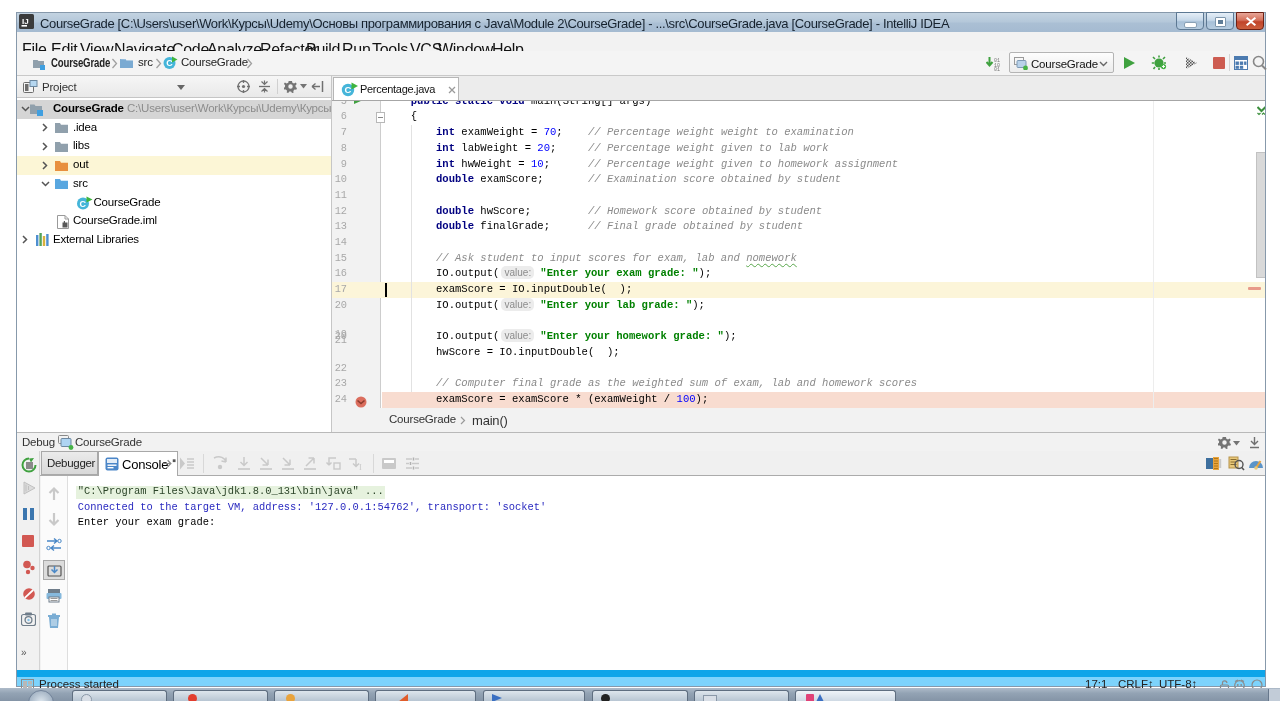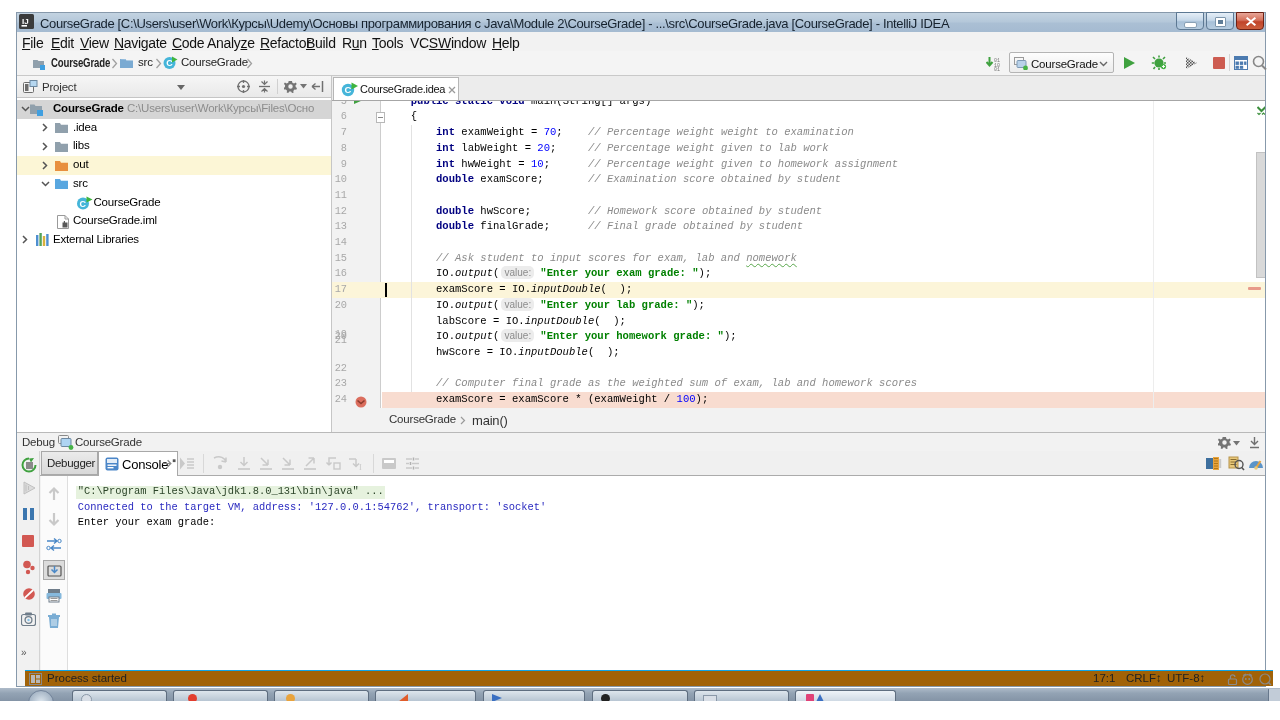--- a/index.html
+++ b/index.html
@@ -9,21 +9,21 @@
 #win{position:absolute;left:16px;top:12px;width:1248px;height:673px;border:1px solid #8799ab;background:#f2f2f2}
 
 #titlebar{position:absolute;left:0;top:0;width:1248px;height:19px;
   background:linear-gradient(180deg,#c3d3e1 0%,#b5c8da 45%,#aabfd4 55%,#a5bbd1 100%)}
 #titletext{position:absolute;left:23px;top:2.5px;font-size:13px;letter-spacing:-0.34px;color:#16222e;white-space:nowrap}
 .wbtn{position:absolute;top:-1px;height:18px;width:28px;border:1px solid #5c7893;border-radius:0 0 4px 4px;box-sizing:border-box}
 .wbtn.minmax{background:linear-gradient(180deg,#e5eef7 0%,#c6d8e9 45%,#a7c0d8 55%,#b6cbdf 100%)}
 .wbtn.close{background:linear-gradient(180deg,#e8a597 0%,#d4705a 45%,#c0442a 55%,#cc5f3d 100%);border-color:#6e2013}
 
 #menubar{position:absolute;left:0;top:19px;width:1248px;height:19px;background:#f2f2f2}
-.mi{position:absolute;top:3px;font-size:14px;letter-spacing:-0.3px;color:#111}
+.mi{position:absolute;top:9px;font-size:16px;letter-spacing:-0.3px;color:#111}
 
 #navbar{position:absolute;left:0;top:38px;width:1248px;height:25px;background:#f4f4f4;border-bottom:1px solid #c9c9c9;box-sizing:border-box}
 .crumbtxt{position:absolute;top:5px;font-size:11.5px;letter-spacing:-0.2px;color:#222;white-space:nowrap}
 
 #projheader{position:absolute;left:0;top:63px;width:314px;height:22px;
   background:linear-gradient(180deg,#f6f6f6,#e9e9e9);border-bottom:1px solid #c5c5c5;box-sizing:border-box}
 #projtree{position:absolute;left:0;top:85px;width:314px;height:334px;background:#fff;overflow:hidden}
 #vdivider{position:absolute;left:314px;top:63px;width:1px;height:356px;background:#c6c6c6}
 .trow{position:absolute;left:0;width:314px;height:19px}
 .tl{position:absolute;top:2.5px;font-size:11.5px;letter-spacing:-0.2px;color:#000;white-space:nowrap}
@@ -34,37 +34,37 @@
 
 #editor{position:absolute;left:315px;top:88px;width:933px;height:307px;background:#fff;overflow:hidden;
   font-family:"Liberation Mono",monospace;font-size:10.55px;line-height:15.7px}
 #gutter{position:absolute;left:0;top:0;width:49px;height:307px;background:#f2f2f2;border-right:1px solid #cdcdcd;box-sizing:border-box}
 .ln{position:absolute;left:0;width:15px;text-align:right;color:#a8a8a8;font-size:10.3px}
 .cl{position:absolute;left:53.4px;white-space:pre;color:#000}
 .k{color:#000080;font-weight:bold}
 .n{color:#0000ff}
 .s{color:#008000;font-weight:bold}
 .c{color:#8a8a8a;font-style:italic}
-.m{font-style:italic}
+.m{}
 .sq{text-decoration:underline wavy #57a64a;text-decoration-thickness:1px;text-underline-offset:2px}
 .chip{display:inline-block;width:33px;margin:0 6px 0 2px;background:#ececec;border-radius:5px;
   font-family:"Liberation Sans",sans-serif;font-size:10px;font-style:normal;font-weight:normal;color:#8c8c8c;
   text-align:center;line-height:13px;vertical-align:baseline}
 
 #crumbs{position:absolute;left:315px;top:395px;width:933px;height:24px;background:#f2f2f2}
 
 #debug{position:absolute;left:0;top:419px;width:1248px;height:238px;background:#f2f2f2;border-top:1px solid #b9b9b9;box-sizing:border-box}
 #dheader{position:absolute;left:0;top:0;width:1248px;height:18px;border-bottom:1px solid #dcdcdc}
 #dtabs{position:absolute;left:23px;top:18px;width:1225px;height:25px;border-bottom:1px solid #ababab;box-sizing:border-box;background:#f0f0f0}
 #dstrip{position:absolute;left:0;top:18px;width:23px;height:219px;background:#f1f1f1;border-right:1px solid #d3d3d3;box-sizing:border-box}
 #dconsole{position:absolute;left:24px;top:43px;width:1224px;height:194px;background:#fff}
 #dcol2{position:absolute;left:0;top:0;width:27px;height:194px;background:#fbfbfb;border-right:1px solid #dedede;box-sizing:border-box}
 .conline{position:absolute;left:36.8px;white-space:pre;font-family:"Liberation Mono",monospace;font-size:10.42px;line-height:15.7px;color:#000}
 
-#statusbar{position:absolute;left:8px;top:657px;width:1248px;height:16px;background:#a16207;border-top:1px solid #0ea5e9;box-sizing:border-box}
+#statusbar{position:absolute;left:0;top:657px;width:1248px;height:16px;background:#7dd3fc;border-top:7px solid #0ea5e9;box-sizing:border-box}
 .st{position:absolute;top:1px;font-size:11.5px;color:#222;white-space:nowrap}
 
 #taskbar{position:absolute;left:0;top:688px;width:1280px;height:13px;
   background:linear-gradient(180deg,#aebbc9 0%,#93a3b4 40%,#8494a6 100%);overflow:hidden}
 .tbtn{position:absolute;top:2px;height:12px;background:linear-gradient(180deg,#dde5ec,#b4c2d0);
   border:1px solid #5f6e80;border-bottom:none;border-radius:3px 3px 0 0;box-sizing:border-box}
 </style>
 </head>
 <body>
 <div id="win">
@@ -218,21 +218,21 @@
   <div id="projtree">
     <div class="trow" style="top:1.5px;background:#d5d5d5">
       <svg class="ab" style="left:4px;top:6px" width="9" height="6" viewBox="0 0 9 6">
           <path d="M1 1 L4.5 4.5 L8 1" stroke="#555" stroke-width="1.5" fill="none"></path>
         </svg>
       <svg class="ab" style="left:13px;top:3px" width="15" height="14" viewBox="0 0 15 14">
           <path d="M0 1.5 L0 11 L12 11 L12 3 L5.5 3 L4.5 1.5 Z" fill="#90a0ac"></path>
           <rect x="7" y="7" width="6" height="6" fill="#3f9fe0"></rect>
         </svg>
       <span class="tl" style="left:36px;font-weight:bold">CourseGrade</span>
-      <span class="tl" style="left:110px;color:#8c8c8c">C:\Users\user\Work\Курсы\Files\Осно</span>
+      <span class="tl" style="left:110px;color:#8c8c8c">C:\Users\user\Work\Курсы\Udemy\Курсы</span>
     </div>
     <div class="trow" style="top:20.2px">
       <svg class="ab" style="left:25px;top:5px" width="6" height="9" viewBox="0 0 6 9">
           <path d="M1 1 L4.5 4.5 L1 8" stroke="#555" stroke-width="1.5" fill="none"></path>
         </svg>
       <svg class="ab" style="left:38px;top:4px" width="14" height="12" viewBox="0 0 14 12">
           <path d="M0 1 L0 11 L13 11 L13 2.7 L6 2.7 L5 1 Z" fill="#90a0ac"></path>
         </svg>
       <span class="tl" style="left:56px">.idea</span>
     </div>
@@ -294,21 +294,21 @@
     </div>
   </div>
   <div id="vdivider"></div>
   <div id="tabbar">
       <div id="edtab">
     <svg class="ab" style="left:7px;top:4px" width="18" height="15" viewBox="0 0 18 15">
           <circle cx="7" cy="8" r="6.2" fill="#45b5d9"></circle>
           <text x="3.4" y="11.4" font-family="Liberation Sans" font-size="9.5" font-weight="bold" fill="#fff">C</text>
           <path d="M10.5 0.5 L17 4 L10.5 7.5 Z" fill="#3fb53f"></path>
         </svg>
-    <span class="ab" style="left:26px;top:5px;font-size:11px;letter-spacing:-0.3px;color:#111">CourseGrade.idea</span>
+    <span class="ab" style="left:26px;top:5px;font-size:11px;letter-spacing:-0.3px;color:#111">Percentage.java</span>
     <svg class="ab" style="left:114px;top:8px" width="8" height="8" viewBox="0 0 8 8">
           <path d="M1 1 L7 7 M7 1 L1 7" stroke="#9a9a9a" stroke-width="1.3"></path>
         </svg>
   </div>
     </div>
   <div id="tabline"></div>
   <div id="editor">
 
     <div class="ab" style="left:0;top:181.1px;width:933px;height:15.7px;background:#fcf5d9"></div>
 
@@ -360,21 +360,20 @@
     <div class="cl" style="top:24.1px">        <span class="k">int</span> examWeight = <span class="n">70</span>;    <span class="c">// Percentage weight weight to examination</span></div>
     <div class="cl" style="top:39.8px">        <span class="k">int</span> labWeight = <span class="n">20</span>;     <span class="c">// Percentage weight given to lab work</span></div>
     <div class="cl" style="top:55.5px">        <span class="k">int</span> hwWeight = <span class="n">10</span>;      <span class="c">// Percentage weight given to homework assignment</span></div>
     <div class="cl" style="top:71.2px">        <span class="k">double</span> examScore;       <span class="c">// Examination score obtained by student</span></div>
     <div class="cl" style="top:102.6px">        <span class="k">double</span> hwScore;         <span class="c">// Homework score obtained by student</span></div>
     <div class="cl" style="top:118.3px">        <span class="k">double</span> finalGrade;      <span class="c">// Final grade obtained by student</span></div>
     <div class="cl" style="top:149.7px">        <span class="c">// Ask student to input scores for exam, lab and <span class="sq">nomework</span></span></div>
     <div class="cl" style="top:165.4px">        IO.<span class="m">output</span>(<span class="chip">value:</span><span class="s">"Enter your exam grade: "</span>);</div>
     <div class="cl" style="top:181.1px">        examScore = IO.<span class="m">inputDouble</span>(  );</div>
     <div class="cl" style="top:196.8px">        IO.<span class="m">output</span>(<span class="chip">value:</span><span class="s">"Enter your lab grade: "</span>);</div>
-    <div class="cl" style="top:212.5px">        labScore = IO.<span class="m">inputDouble</span>(  );</div>
     <div class="cl" style="top:228.2px">        IO.<span class="m">output</span>(<span class="chip">value:</span><span class="s">"Enter your homework grade: "</span>);</div>
     <div class="cl" style="top:243.9px">        hwScore = IO.<span class="m">inputDouble</span>(  );</div>
     <div class="cl" style="top:275.3px">        <span class="c">// Computer final grade as the weighted sum of exam, lab and homework scores</span></div>
     <div class="cl" style="top:291px">        examScore = examScore * (examWeight / <span class="n">100</span>);</div>
 
     <svg class="ab" style="left:925px;top:5px" width="9" height="12" viewBox="0 0 9 12">
         <path d="M0.5 1 L4.5 5 L8.5 1" stroke="#3c8f3c" stroke-width="2" fill="none"></path>
         <path d="M0.5 7 L2 8.5 L3.5 7 M5 8.5 L6.5 7 L8 8.5" stroke="#3c8f3c" stroke-width="1.2" fill="none"></path>
       </svg>
     <div class="ab" style="left:924px;top:51px;width:10px;height:126px;background:#d9d9d9;border:1px solid #c2c2c2;box-sizing:border-box"></div>

